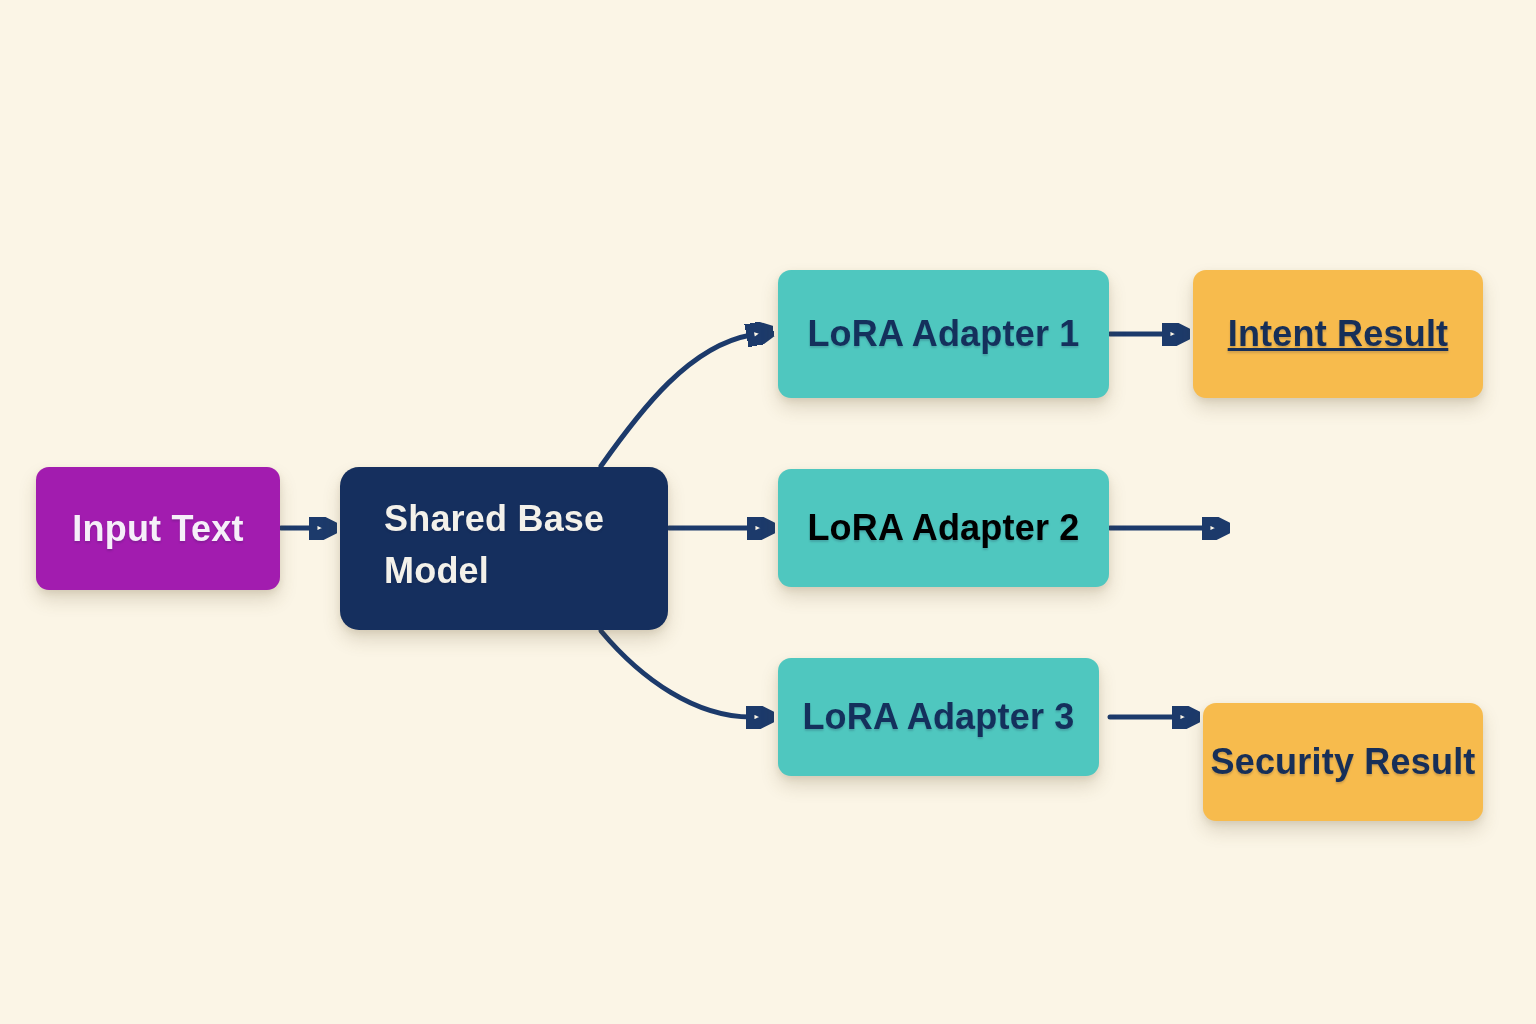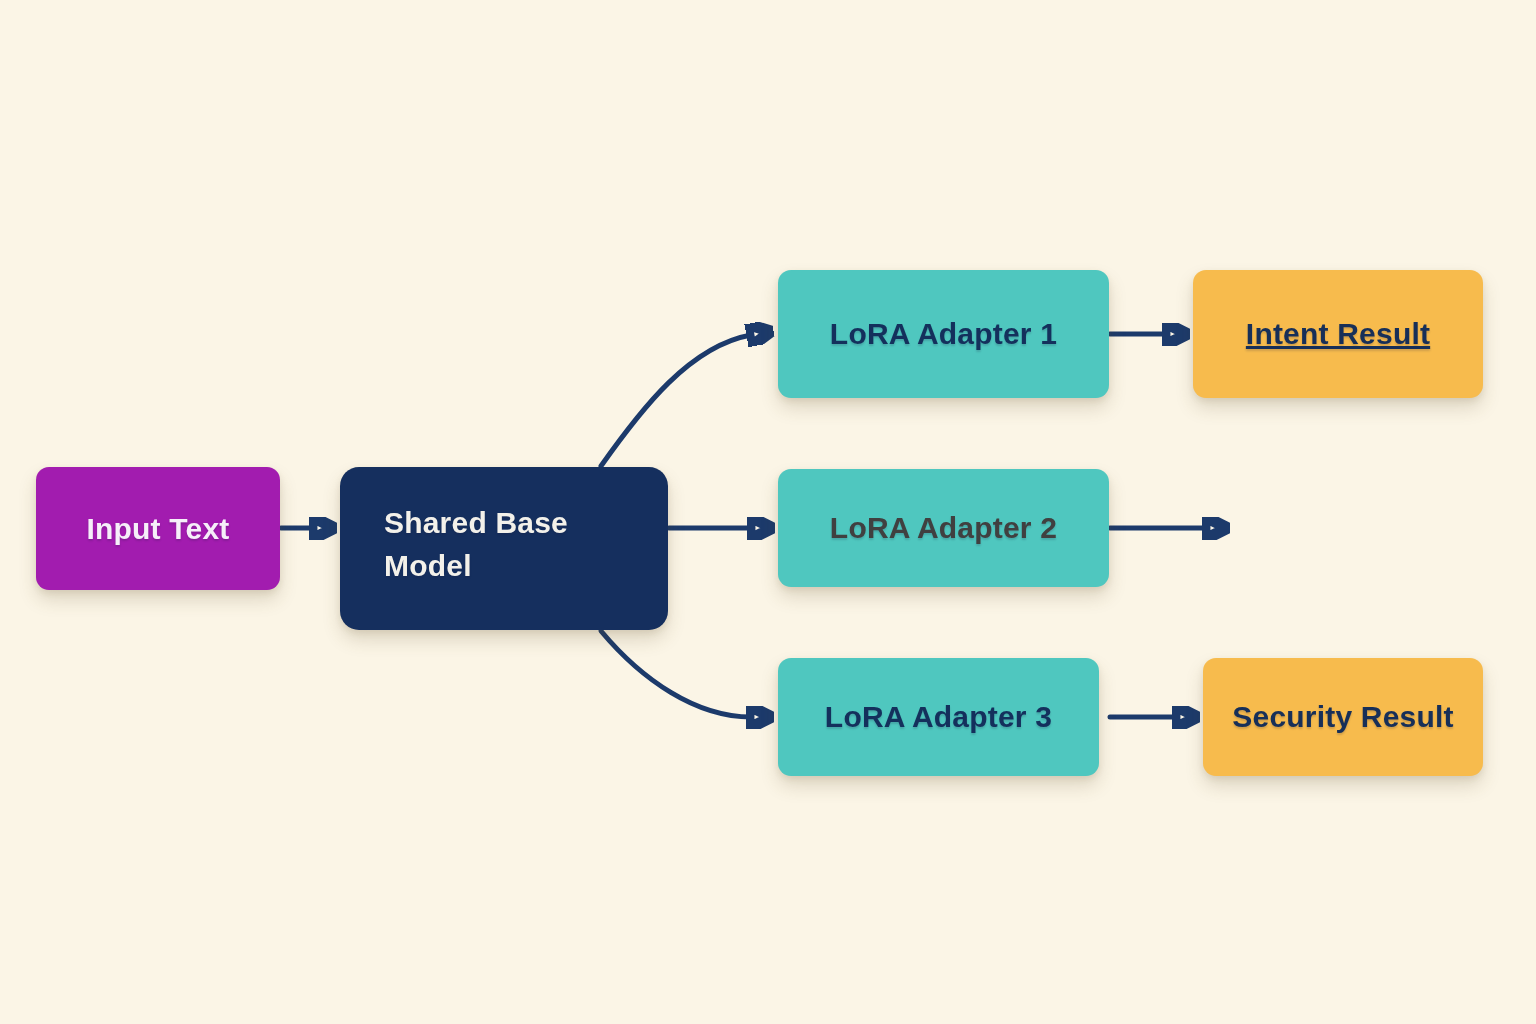--- a/index.html
+++ b/index.html
@@ -17,21 +17,21 @@
     background: #FBF5E6;
   }
   .node {
     position: absolute;
     display: flex;
     align-items: center;
     justify-content: center;
     border-radius: 13px;
     box-shadow: 0 10px 18px rgba(95, 80, 40, 0.18), 0 3px 6px rgba(95, 80, 40, 0.10);
     font-weight: bold;
-    font-size: 30px;
+    font-size: 36px;
     letter-spacing: 0.2px;
   }
   .node .label {
     text-shadow: 0 2px 2px rgba(30, 30, 60, 0.18);
   }
   .node-input        { left: 36px;   top: 467px; width: 244px; height: 123px; }
   .node-base         { left: 340px;  top: 467px; width: 328px; height: 163px;
                        justify-content: flex-start; padding: 0 40px 8px 44px; border-radius: 19px; }
   .node-base .label  { line-height: 1.42; }
   .node-adapter1     { left: 778px;  top: 270px; width: 331px; height: 128px; }
@@ -78,30 +78,30 @@
   </div>
 
   <div class="node node-base" style="background-color: rgb(21, 47, 94); color: rgb(243, 241, 234);">
     <span class="label">Shared Base Model</span>
   </div>
 
   <div class="node node-adapter1" style="background-color: rgb(79, 199, 191); color: rgb(20, 48, 92);">
     <span class="label">LoRA Adapter 1</span>
   </div>
 
-  <div class="node node-adapter2" style="background-color: rgb(79, 199, 191); color: #404040; text-align: center;">
+  <div class="node node-adapter2" style="background-color: rgb(79, 199, 191); color: #000000; text-align: center;">
     <span class="label">LoRA Adapter 2</span>
   </div>
 
   <div class="node node-adapter3" style="background-color: rgb(79, 199, 191); color: rgb(20, 48, 92);">
     <span class="label">LoRA Adapter 3</span>
   </div>
 
   <div class="node node-intent" style="background-color: rgb(247, 187, 77); color: rgb(23, 47, 88);">
     <span class="label">Intent Result</span>
   </div>
 
 
-  <div class="node node-security" style="background-color: rgb(247, 187, 77); color: rgb(23, 47, 88);">
+  <div class="node node-security" style="background-color: rgb(247, 187, 77); color: rgb(23, 47, 88); margin-top: 45px;">
     <span class="label">Security Result</span>
   </div>
 
 </div>
 
 </body></html>

